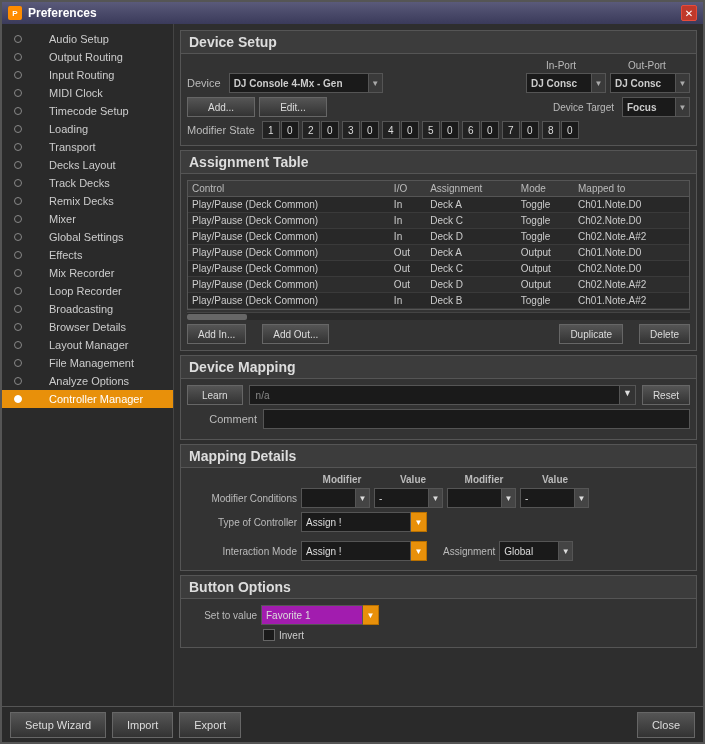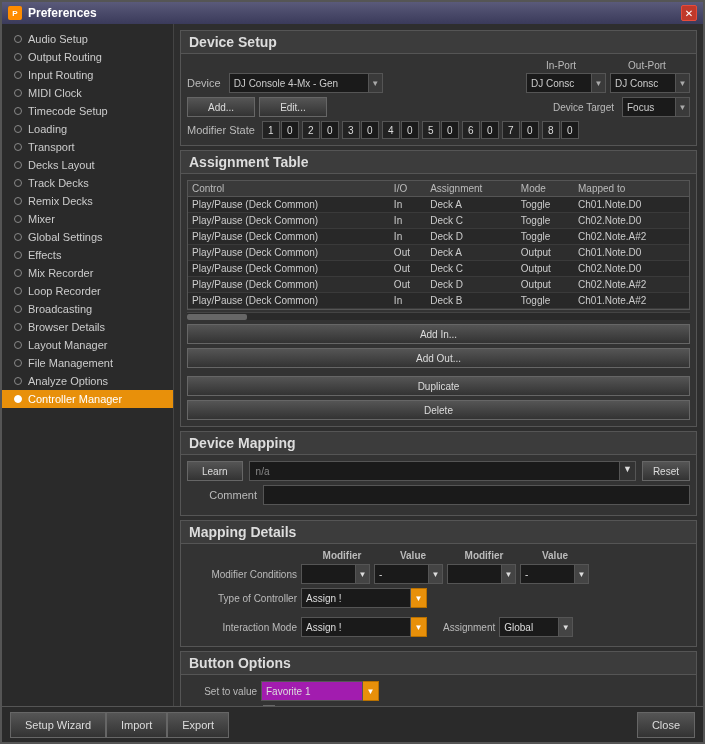--- a/index.html
+++ b/index.html
@@ -74,20 +74,21 @@
       padding: 6px 0;
       overflow-y: auto;
     }
     .sidebar-item {
       display: flex;
       align-items: center;
       padding: 3px 8px 3px 12px;
       cursor: pointer;
       color: #ccc;
       font-size: 11px;
+      gap: 21px;
     }
     .sidebar-item.active {
       background: #e8900a;
       color: white;
     }
     .sidebar-dot {
       width: 8px;
       height: 8px;
       border-radius: 50%;
       border: 1px solid #888;
@@ -200,23 +201,22 @@
       color: #ccc;
     }
     .assignment-table tr:nth-child(even) td {
       background: #2d2d2d;
     }
     .assignment-table tr:nth-child(odd) td {
       background: #282828;
     }
     .table-buttons {
       display: flex;
-      gap: 4px;
+      gap: 16px;
       margin-top: 4px;
-      flex-direction: column;
     }
     .table-btn {
       background: linear-gradient(to bottom, #555, #333);
       border: 1px solid #666;
       color: #ddd;
       font-size: 10px;
       padding: 2px 10px;
       cursor: pointer;
       height: 20px;
     }
@@ -471,20 +471,21 @@
       font-size: 10px;
     }
     
     .bottom-bar {
       height: 36px;
       background: #2a2a2a;
       border-top: 1px solid #555;
       display: flex;
       align-items: center;
       padding: 0 8px;
+      gap: 6px;
       flex-shrink: 0;
     }
     .bottom-btn {
       background: linear-gradient(to bottom, #555, #333);
       border: 1px solid #666;
       color: #ddd;
       font-size: 11px;
       padding: 4px 14px;
       cursor: pointer;
       height: 26px;
@@ -518,20 +519,21 @@
     }
     .fake-dd-box {
       background: #1a1a1a;
       border: 1px solid #555;
       color: #ccc;
       font-size: 10px;
       height: 20px;
       padding: 0 4px;
       display: flex;
       align-items: center;
+      font-weight: bold;
     }
     .fake-dd-arrow {
       background: #3a3a3a;
       border: 1px solid #555;
       border-left: none;
       height: 20px;
       width: 14px;
       display: flex;
       align-items: center;
       justify-content: center;

